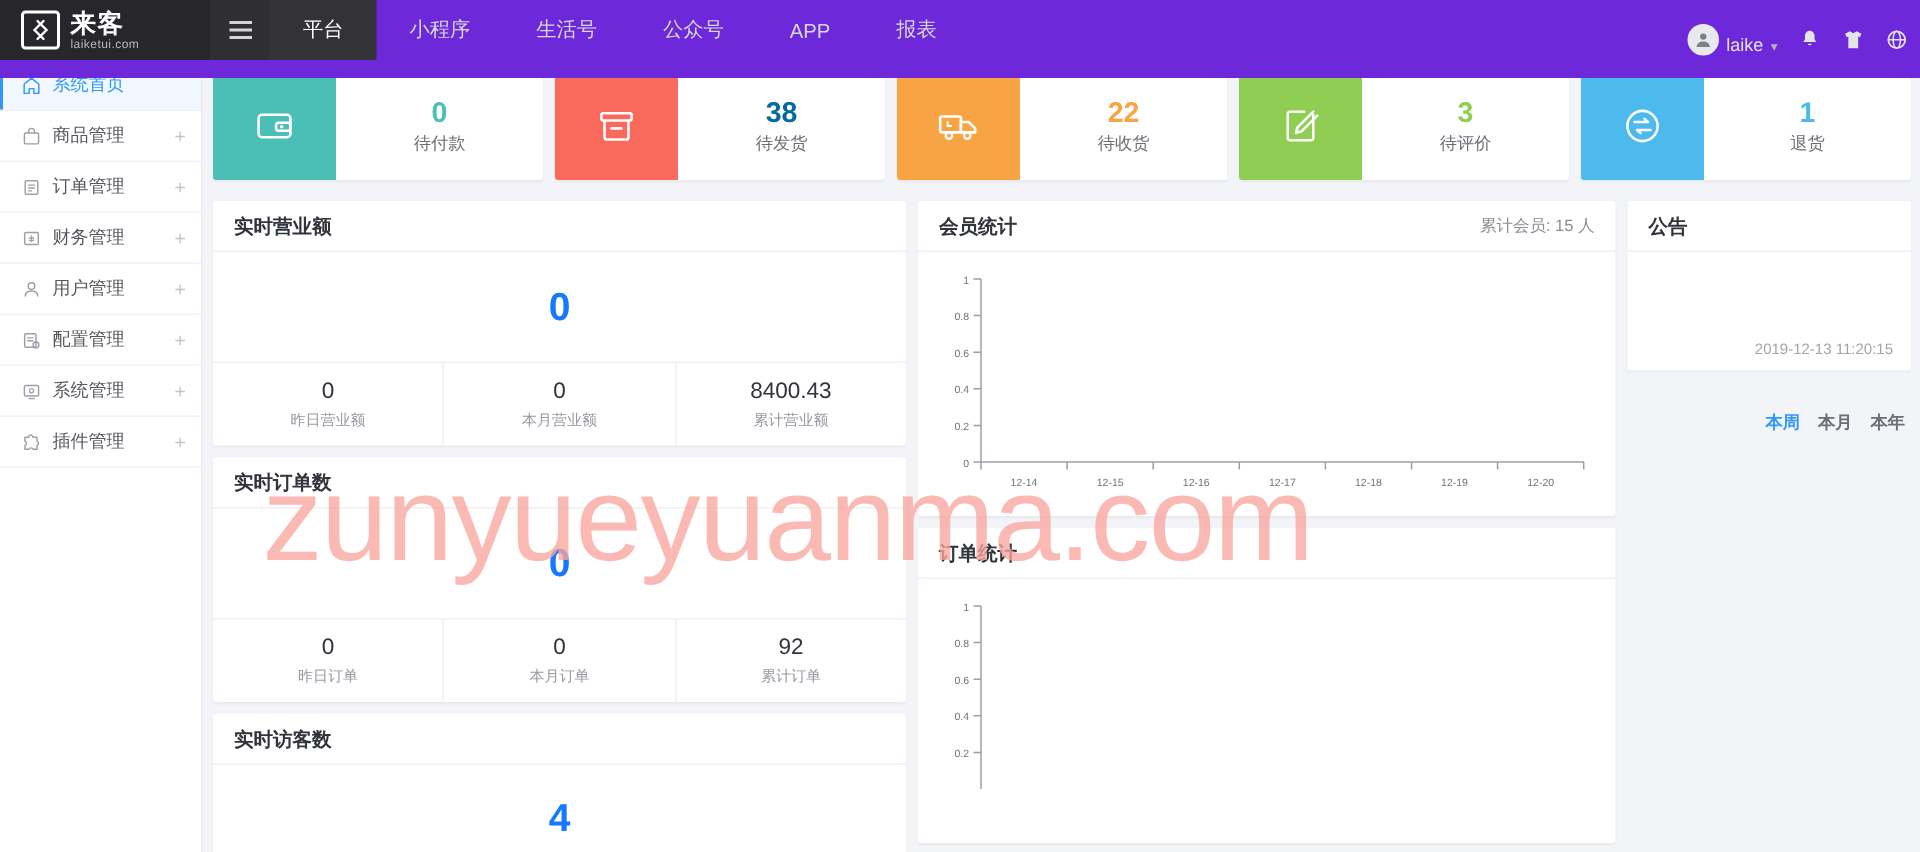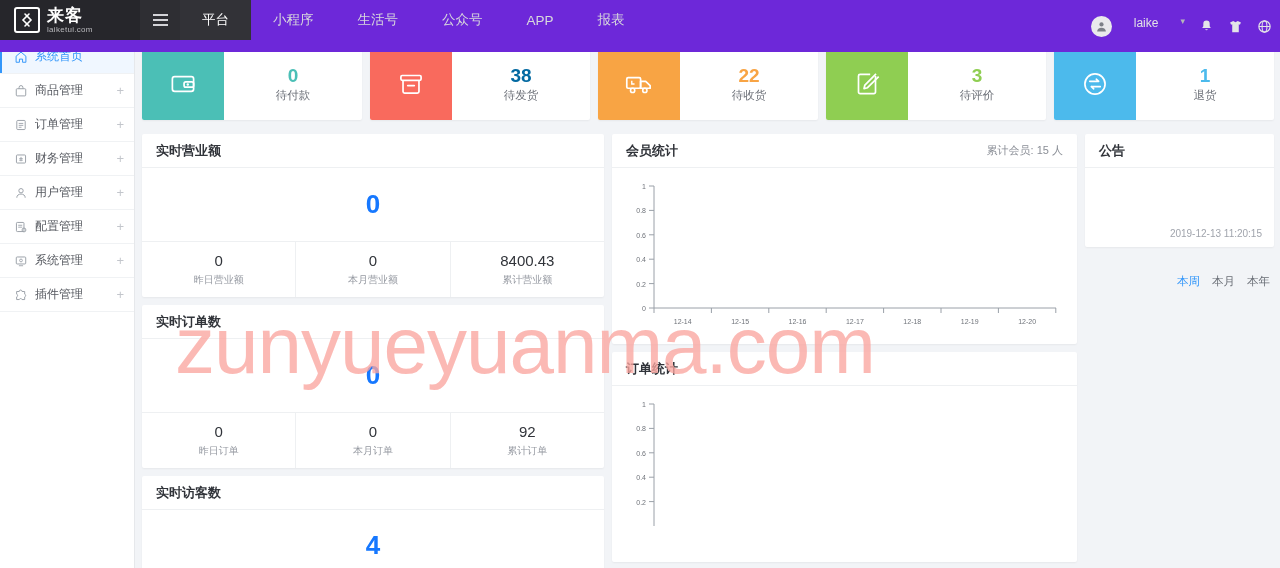--- a/index.html
+++ b/index.html
@@ -55,21 +55,21 @@
     display: flex; align-items: center; justify-content: center;
     color: #d8d8dc; font-size: 13.5px; cursor: pointer;
     white-space: nowrap;
   }
   .topnav-item.active { background: #323237; color: #fff; }
   .topbar-right {
     margin-left: auto;
     display: flex; align-items: center; gap: 14px;
     padding-right: 8px;
   }
-  .user-chip { display: flex; align-items: flex-start; gap: 22px; cursor: pointer; }
+  .user-chip { display: flex; align-items: flex-end; gap: 5px; cursor: pointer; }
   .avatar {
     width: 21px; height: 21px; border-radius: 50%;
     background: #e9e9ec;
     display: flex; align-items: center; justify-content: center;
   }
   .uname { color: #e2e2e6; font-size: 12px; }
   .chev { color: #b5b5ba; font-size: 9px; }
   .tb-icon { cursor: pointer; display: flex; align-items: center; }
 
   
@@ -158,21 +158,21 @@
   .panel-head {
     height: 34px;
     display: flex; align-items: center;
     padding: 0 14px;
     border-bottom: 1px solid #eef0f2;
     font-size: 13px; color: #31343a;
     font-weight: bold;
   }
   .panel-head .spacer { flex: 1 1 auto; }
   .head-note { font-size: 11px; font-weight: normal; color: #8a8e96; }
-  .tabset { display: flex; gap: 12px; font-size: 11.5px; font-weight: normal; margin-top: 19px; }
+  .tabset { display: flex; gap: 12px; font-size: 11.5px; font-weight: bold; margin-top: 19px; }
   .tabset span { cursor: pointer; color: #6b6f77; }
   .tabset span.active { color: #3296fa; }
 
   .big-metric {
     height: 73px;
     display: flex; align-items: center; justify-content: center;
     font-size: 26px; font-weight: bold; color: #1678ff;
   }
   .metric-foot {
     display: flex;

